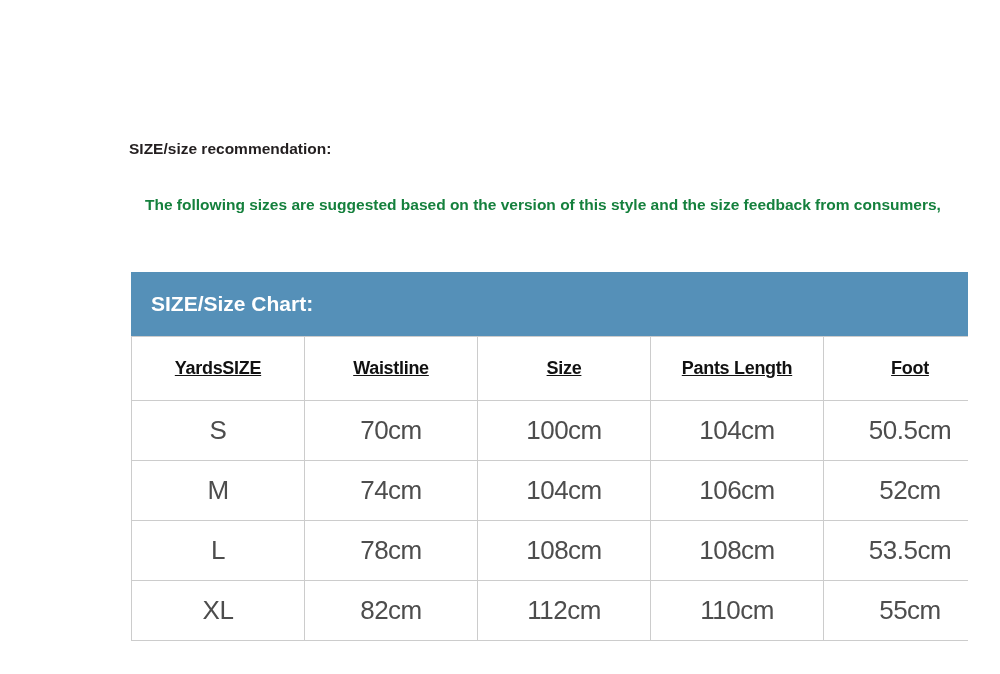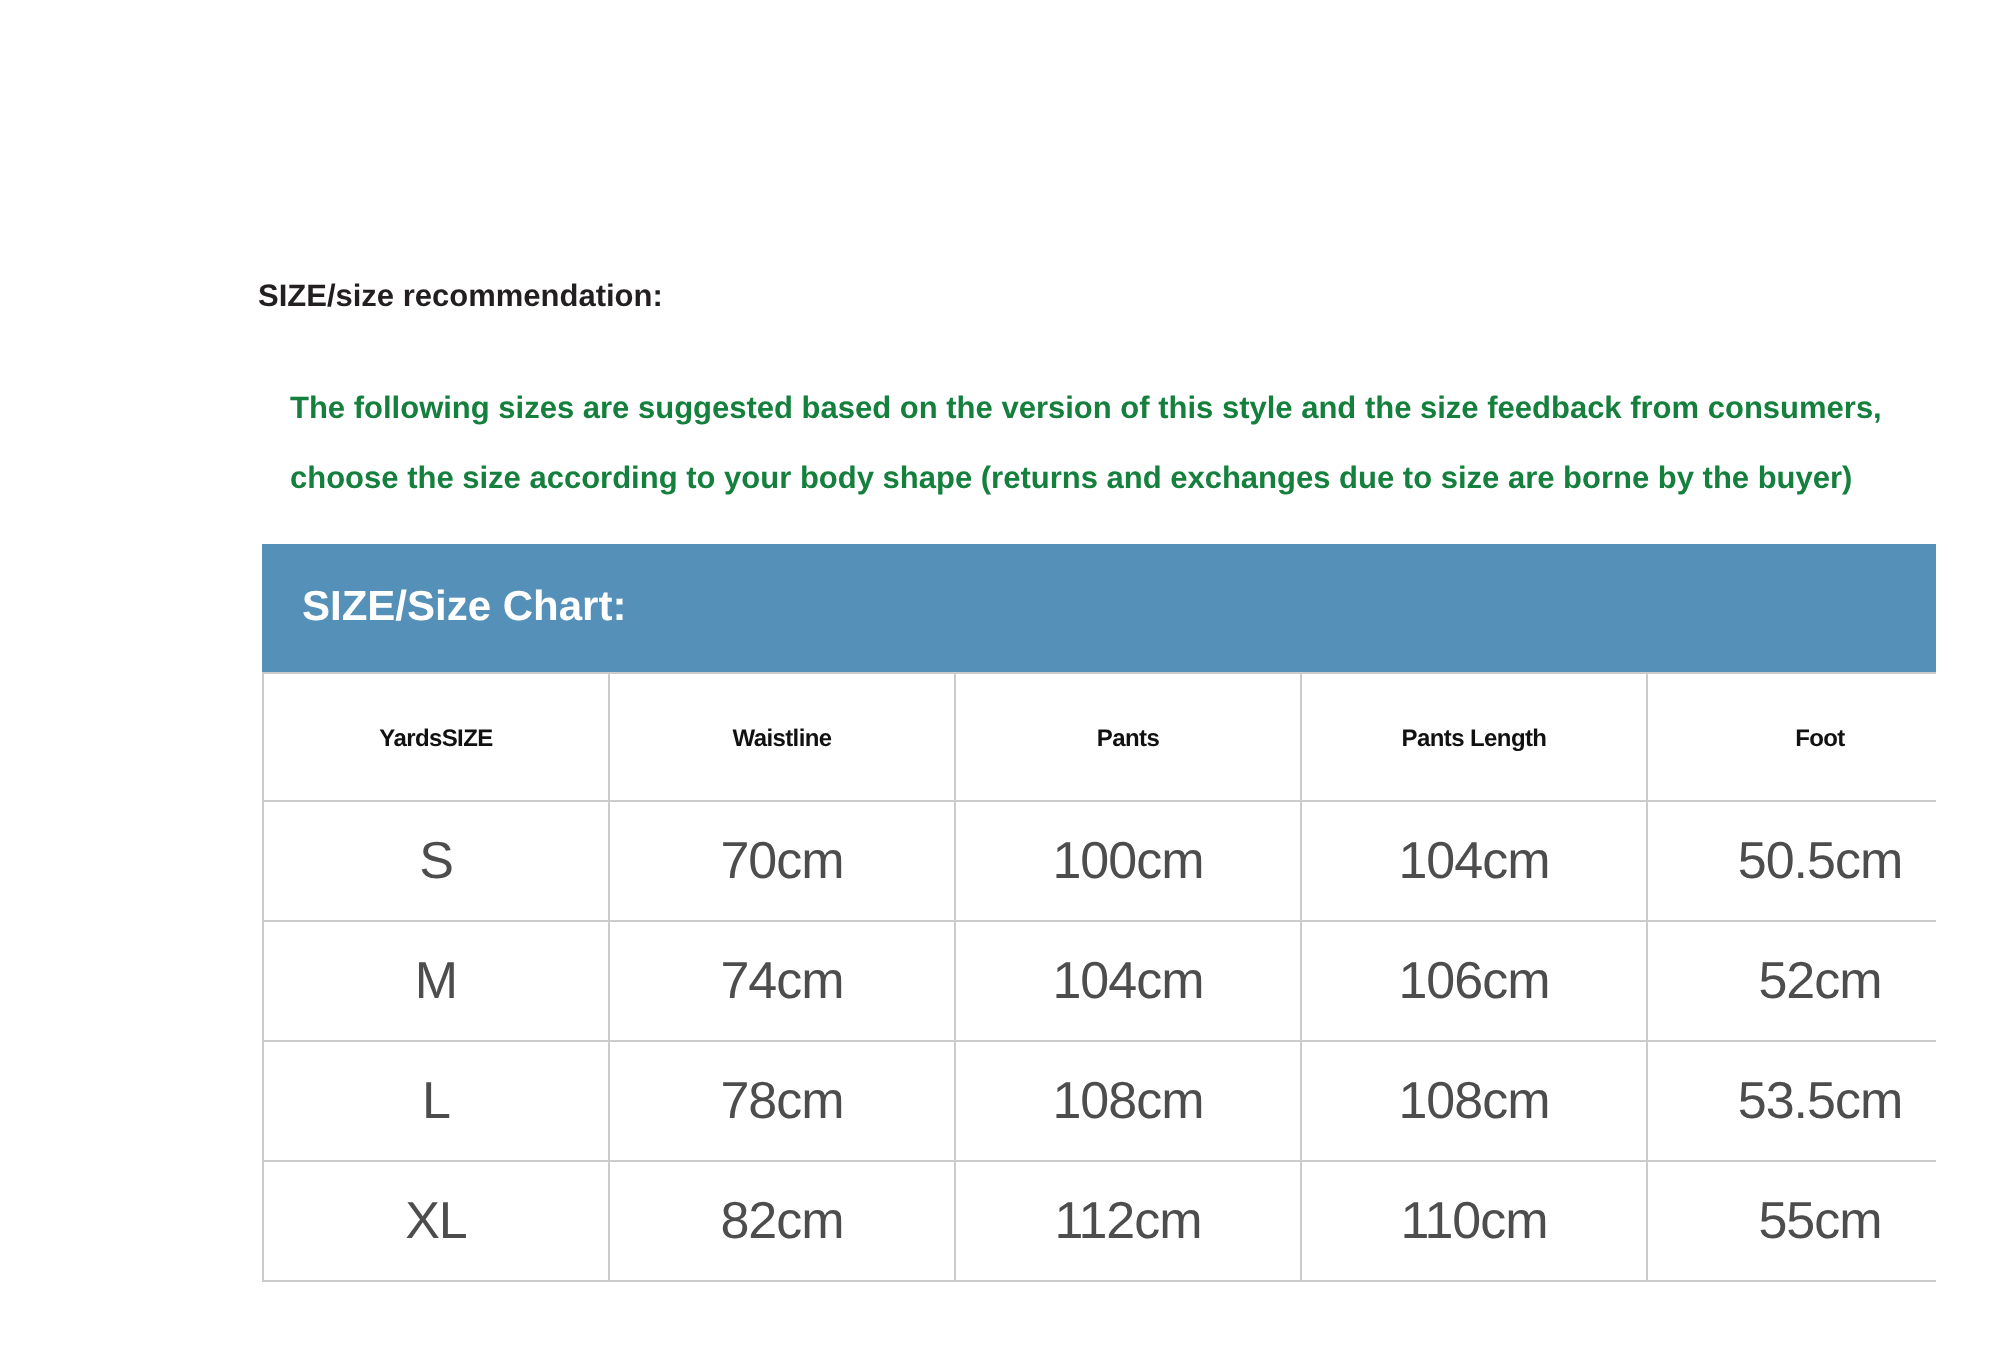--- a/index.html
+++ b/index.html
@@ -55,55 +55,55 @@
     background:#ffffff;
   }
   table.size-table th,
   table.size-table td {
     border:1px solid #cccccc;
     text-align:center;
     vertical-align:middle;
   }
   table.size-table th {
     height:64px;
-    font-size:12px;
+    font-size:18px;
     font-weight:bold;
     color:#111111;
     letter-spacing:-0.3px;
+    text-decoration:underline;
   }
   table.size-table td {
     height:60px;
     font-size:26px;
     font-weight:normal;
     color:#4d4d4d;
     letter-spacing:-0.5px;
   }
 </style>
 </head>
 <body>
 
 <div class="page">
 
   <div class="heading">SIZE/size recommendation:</div>
 
   <div class="note">
     <div>The following sizes are suggested based on the version of this style and the size feedback from consumers,</div>
-    <div>choose the size according to your body shape (returns and exchanges due to size are borne by the buyer)</div>
   </div>
 
   <div class="chart-title-bar" style="background: rgb(85, 144, 184);">
     <span class="chart-title">SIZE/Size Chart:</span>
   </div>
 
   <table class="size-table">
     <thead>
       <tr>
         <th>YardsSIZE</th>
         <th>Waistline</th>
-        <th>Pants</th>
+        <th>Size</th>
         <th>Pants Length</th>
         <th>Foot</th>
       </tr>
     </thead>
     <tbody>
         <tr>
           <td>S</td>
           <td>70cm</td>
           <td>100cm</td>
           <td>104cm</td>

